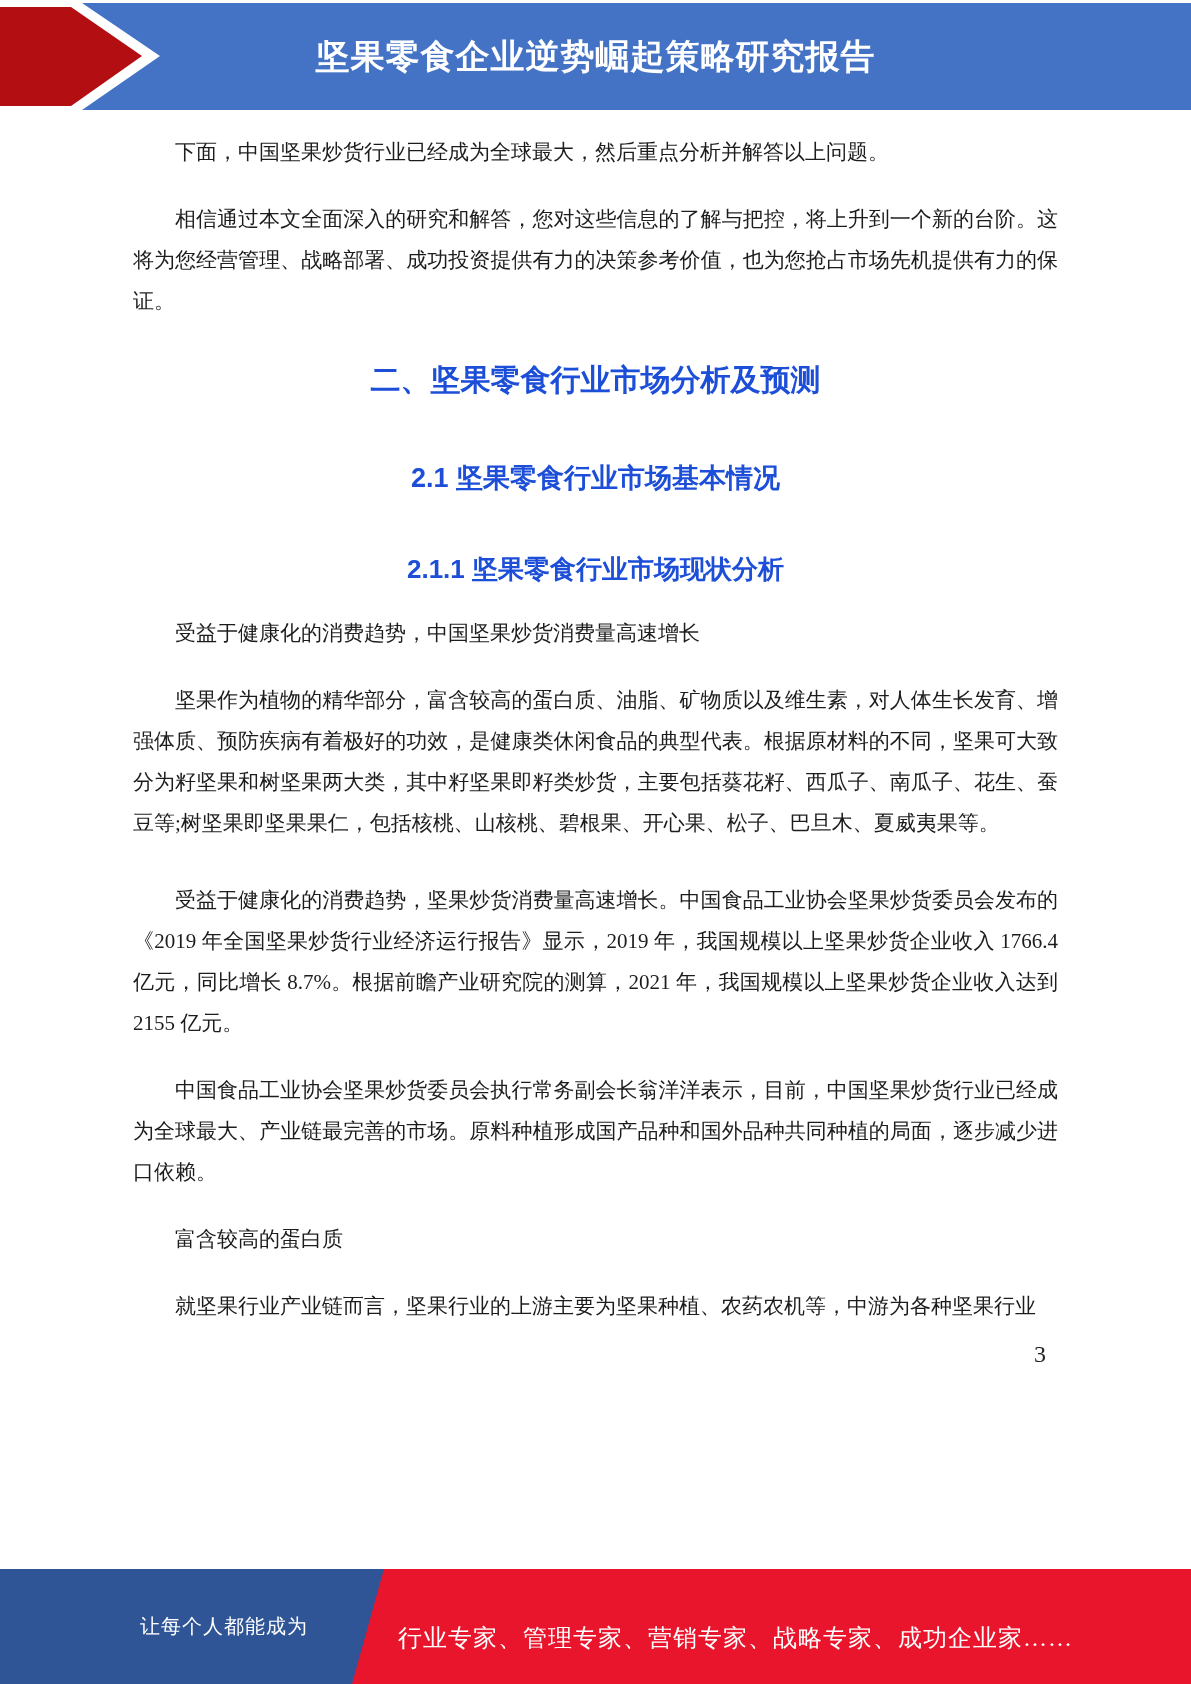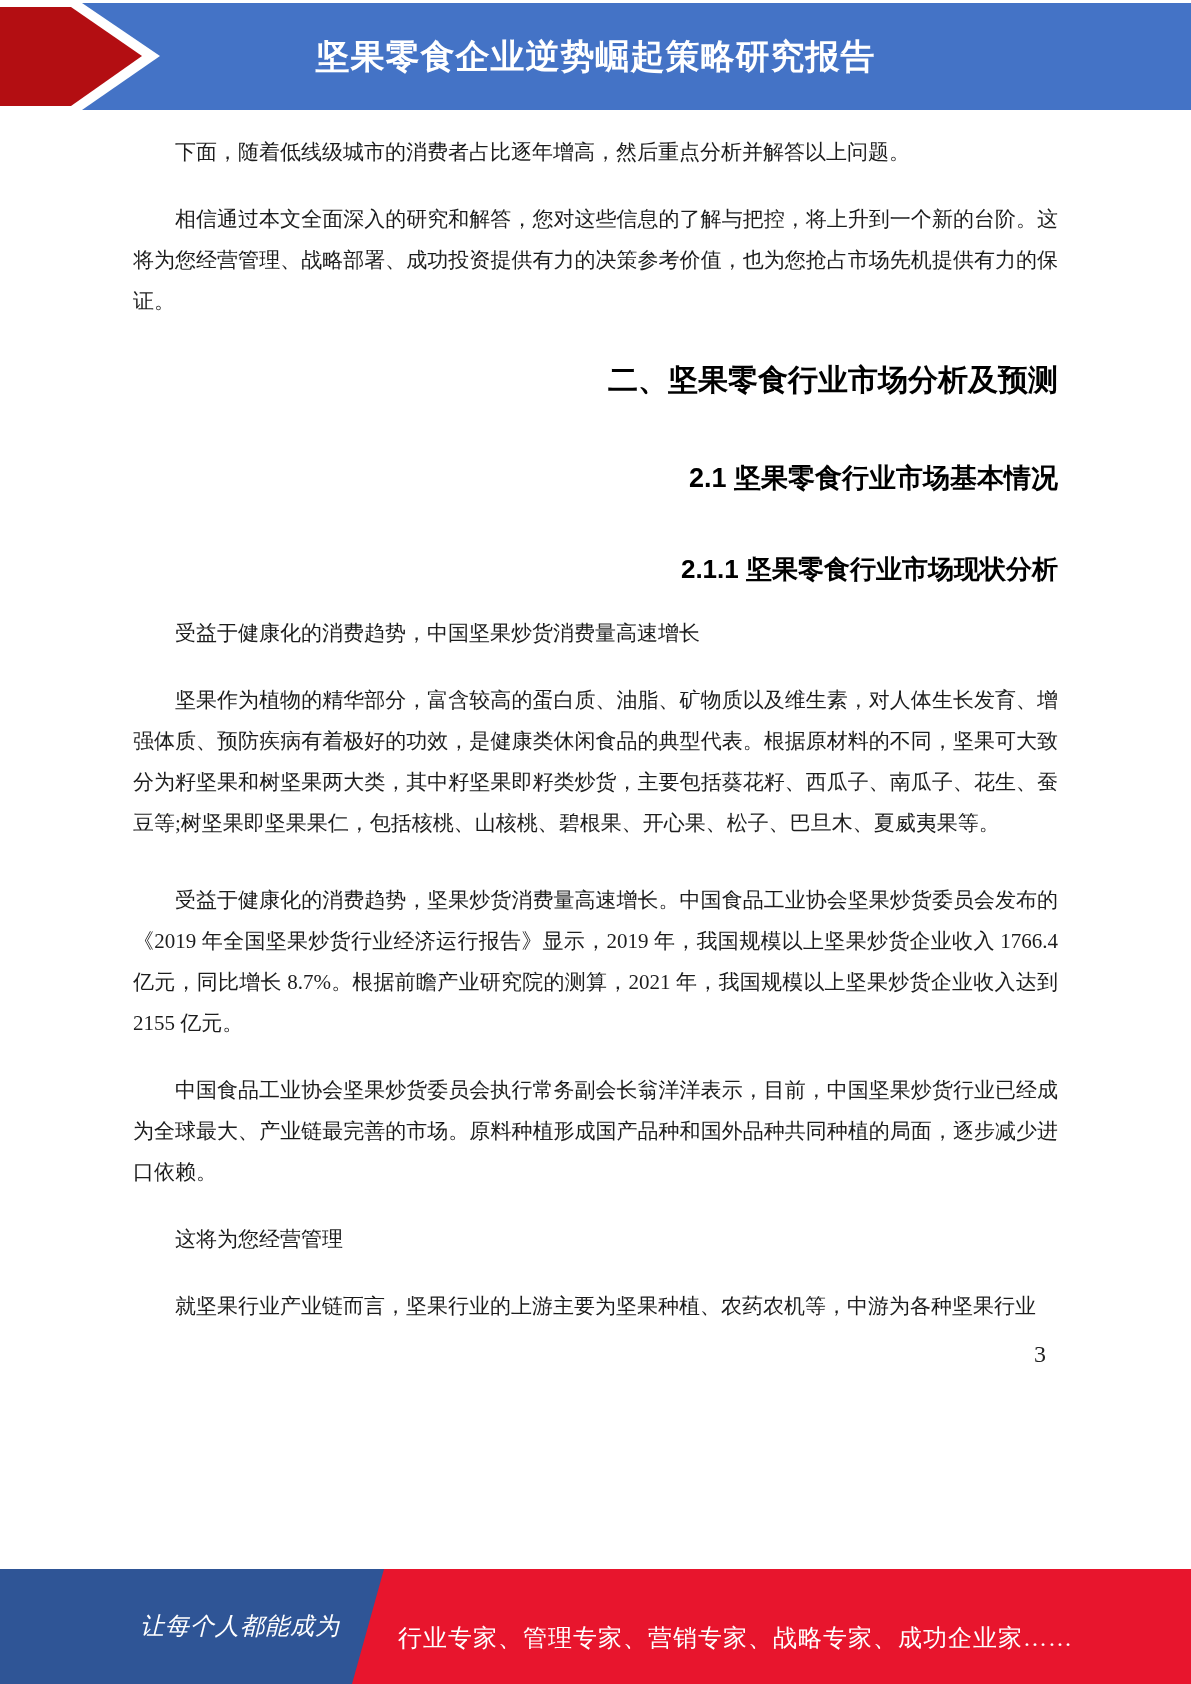--- a/index.html
+++ b/index.html
@@ -63,23 +63,23 @@
     text-indent: 42px;
     color: #1c1c1c;
   }
   .para.first { margin-top: 22px; }
   .para.after-heading { }
   .para.gap-large { margin-top: 36px; }
 
   .h1, .h2, .h3 {
     font-family: "Liberation Sans", "DejaVu Sans", sans-serif;
     font-weight: 700;
-    color: #000000;
+    color: #1d4ed8;
     text-indent: 0;
-    text-align: right;
+    text-align: center;
   }
   .h1 { font-size: 30px; line-height: 40px; margin: 38px 0 0 0; }
   .h2 { font-size: 27px; line-height: 36px; margin: 60px 0 0 0; }
   .h3 { font-size: 26px; line-height: 35px; margin: 56px 0 0 0; }
 
   .page-number {
     margin-top: 14px;
     text-align: right;
     padding-right: 12px;
     font-size: 24px;
@@ -96,23 +96,22 @@
   .footer-blue-ribbon {
     position: absolute; inset: 0;
     background: #2F5596;
     clip-path: polygon(0 0, 384px 0, 352px 115px, 0 115px);
   }
   .footer-slogan-left {
     position: absolute;
     left: 140px; top: 0;
     height: 115px; line-height: 115px;
     color: #ffffff;
-    font-size: 24px;
+    font-size: 20px;
     letter-spacing: 1px;
-    font-style: italic;
   }
   .footer-slogan-right {
     position: absolute;
     left: 398px; top: 12px;
     height: 115px; line-height: 115px;
     color: #ffffff;
     font-size: 24px;
     letter-spacing: 1px;
     text-align: right;
   }
@@ -124,30 +123,30 @@
 
   <div class="header-banner">
     <div class="header-arrow">
       <div class="chev-outline"></div>
       <div class="chev-fill"></div>
     </div>
     <div class="header-title">坚果零食企业逆势崛起策略研究报告</div>
   </div>
 
   <div class="doc">
-    <p class="para first">下面，随着低线级城市的消费者占比逐年增高，然后重点分析并解答以上问题。</p>
+    <p class="para first">下面，中国坚果炒货行业已经成为全球最大，然后重点分析并解答以上问题。</p>
     <p class="para">相信通过本文全面深入的研究和解答，您对这些信息的了解与把控，将上升到一个新的台阶。这将为您经营管理、战略部署、成功投资提供有力的决策参考价值，也为您抢占市场先机提供有力的保证。</p>
     <div class="h1">二、坚果零食行业市场分析及预测</div>
     <div class="h2">2.1 坚果零食行业市场基本情况</div>
     <div class="h3">2.1.1 坚果零食行业市场现状分析</div>
     <p class="para after-heading">受益于健康化的消费趋势，中国坚果炒货消费量高速增长</p>
     <p class="para">坚果作为植物的精华部分，富含较高的蛋白质、油脂、矿物质以及维生素，对人体生长发育、增强体质、预防疾病有着极好的功效，是健康类休闲食品的典型代表。根据原材料的不同，坚果可大致分为籽坚果和树坚果两大类，其中籽坚果即籽类炒货，主要包括葵花籽、西瓜子、南瓜子、花生、蚕豆等;树坚果即坚果果仁，包括核桃、山核桃、碧根果、开心果、松子、巴旦木、夏威夷果等。</p>
     <p class="para gap-large">受益于健康化的消费趋势，坚果炒货消费量高速增长。中国食品工业协会坚果炒货委员会发布的《2019 年全国坚果炒货行业经济运行报告》显示，2019 年，我国规模以上坚果炒货企业收入 1766.4 亿元，同比增长 8.7%。根据前瞻产业研究院的测算，2021 年，我国规模以上坚果炒货企业收入达到 2155 亿元。</p>
     <p class="para">中国食品工业协会坚果炒货委员会执行常务副会长翁洋洋表示，目前，中国坚果炒货行业已经成为全球最大、产业链最完善的市场。原料种植形成国产品种和国外品种共同种植的局面，逐步减少进口依赖。</p>
-    <p class="para">这将为您经营管理</p>
+    <p class="para">富含较高的蛋白质</p>
     <p class="para">就坚果行业产业链而言，坚果行业的上游主要为坚果种植、农药农机等，中游为各种坚果行业</p>
     <div class="page-number">3</div>
   </div>
 
   <div class="footer-banner">
     <div class="footer-blue-ribbon"></div>
     <div class="footer-slogan-left">让每个人都能成为</div>
     <div class="footer-slogan-right">行业专家、管理专家、营销专家、战略专家、成功企业家……</div>
   </div>
 

